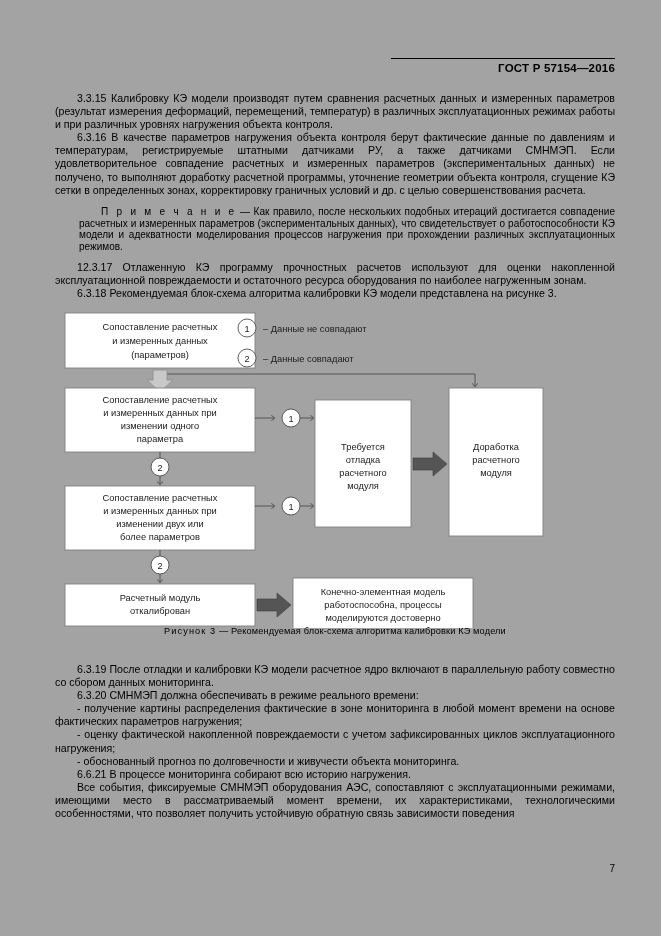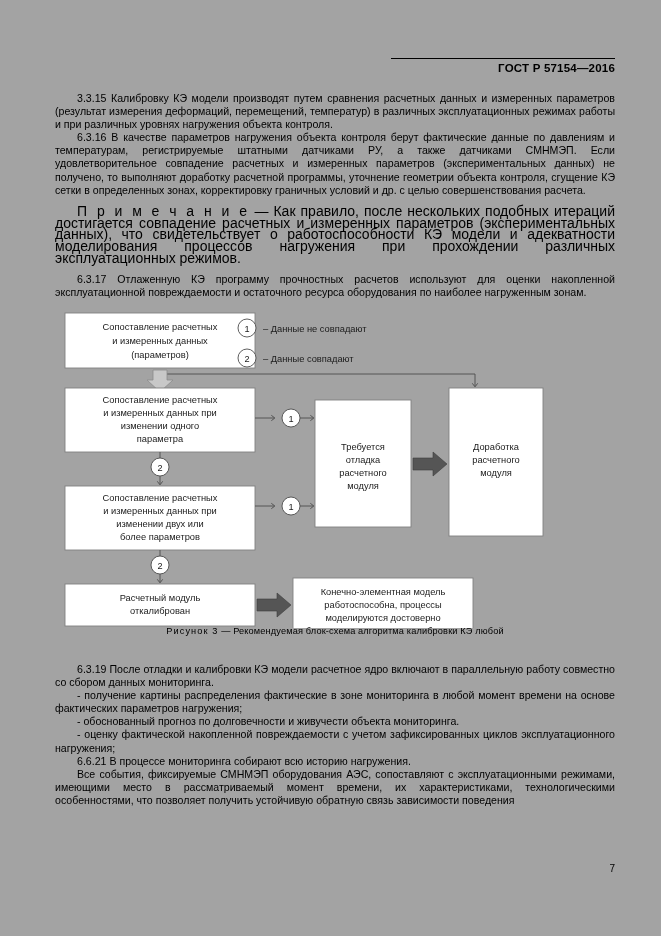--- a/index.html
+++ b/index.html
@@ -56,24 +56,25 @@
     margin: 0;
     font-size: 10.6px;
     line-height: 13.1px;
     text-align: justify;
     text-justify: inter-word;
     hyphens: none;
   }
   p.indent { text-indent: 22px; }
   p.bullet { text-indent: 22px; }
   p.note {
-    font-size: 14px;
+    font-size: 10px;
     line-height: 11.8px;
     text-indent: 22px;
     margin-top: 9px;
+    margin-left: 24px;
   }
   .note-label { letter-spacing: 2.4px; }
   .gap-sm { height: 8px; }
 
   
   .figure {
     position: absolute;
     top: 308px;
     left: 55px;
     width: 560px;
@@ -131,21 +132,22 @@
   <div class="header">
     <div class="header-rule"></div>
     <div class="header-title">ГОСТ Р 57154—2016</div>
   </div>
 
   <div class="content">
     <p class="indent">3.3.15  Калибровку КЭ модели производят путем сравнения расчетных данных и измеренных параметров (результат измерения деформаций, перемещений, температур) в различных эксплуатационных режимах работы и при различных уровнях нагружения объекта контроля.</p>
     <p class="indent">6.3.16  В качестве параметров нагружения объекта контроля берут фактические данные по давлениям и температурам, регистрируемые штатными датчиками РУ, а также датчиками СМНМЭП. Если удовлетворительное совпадение расчетных и измеренных параметров (экспериментальных данных) не получено, то выполняют доработку расчетной программы, уточнение геометрии объекта контроля, сгущение КЭ сетки в определенных зонах, корректировку граничных условий и др. с целью совершенствования расчета.</p>
     <p class="note"><span class="note-label">П р и м е ч а н и е</span><span> — Как правило, после нескольких подобных итераций достигается совпадение расчетных и измеренных параметров (экспериментальных данных), что свидетельствует о работоспособности КЭ модели и адекватности моделирования процессов нагружения при прохождении различных эксплуатационных режимов.</span></p>
     <div class="gap-sm"></div>
-    <p class="indent">6.3.17  Отлаженную КЭ программу прочностных расчетов используют для оценки накопленной эксплуатационной повреждаемости и остаточного ресурса оборудования по наиболее нагруженным зонам.</p>
+    <p class="indent">12.3.17  Отлаженную КЭ программу прочностных расчетов используют для оценки накопленной эксплуатационной повреждаемости и остаточного ресурса оборудования по наиболее нагруженным зонам.</p>
+    <p class="indent">6.3.18  Рекомендуемая блок-схема алгоритма калибровки КЭ модели представлена на рисунке 3.</p>
   </div>
 
   <div class="figure">
     <div class="fig-canvas">
       <svg width="560" height="320" viewBox="0 0 560 320" xmlns="http://www.w3.org/2000/svg">
         <defs>
           <marker id="tick" markerWidth="8" markerHeight="8" refX="4" refY="4" orient="auto">
             <path d="M1,1 L5,4 L1,7" fill="none" stroke="#4d4d4d" stroke-width="1"></path>
           </marker>
         </defs>
@@ -255,27 +257,28 @@
 
         <g>
           <rect x="238" y="270" width="180" height="52" fill="#ffffff" stroke="#808080" stroke-width="0.9"></rect>
           <text class="boxtext" x="328" y="287" text-anchor="middle">Конечно-элементная модель</text>
           <text class="boxtext" x="328" y="300" text-anchor="middle">работоспособна, процессы</text>
           <text class="boxtext" x="328" y="313" text-anchor="middle">моделируются достоверно</text>
         </g>
       </svg>
     </div>
 
-    <div class="fig-caption"><span class="rn">Рисунок  3</span><span> — Рекомендуемая блок-схема алгоритма калибровки КЭ любой</span></div>
+    <div class="fig-caption"><span class="rn">Рисунок  3</span><span> — Рекомендуемая блок-схема алгоритма калибровки КЭ модели</span></div>
   </div>
 
   <div class="content" style="top:663px;">
     <p class="indent">6.3.19  После отладки и калибровки КЭ модели расчетное ядро включают в параллельную работу совместно со сбором данных мониторинга.</p>
+    <p class="indent">6.3.20  СМНМЭП должна обеспечивать в режиме реального времени:</p>
     <p class="bullet">- получение картины распределения фактические в зоне мониторинга в любой момент времени на основе фактических параметров нагружения;</p>
+    <p class="bullet">- оценку фактической накопленной повреждаемости с учетом зафиксированных циклов эксплуатационного нагружения;</p>
     <p class="bullet">- обоснованный прогноз по долговечности и живучести объекта мониторинга.</p>
-    <p class="bullet">- оценку фактической накопленной повреждаемости с учетом зафиксированных циклов эксплуатационного нагружения;</p>
     <p class="indent">6.6.21  В процессе мониторинга собирают всю историю нагружения.</p>
     <p class="indent">Все события, фиксируемые СМНМЭП оборудования АЭС, сопоставляют с эксплуатационными режимами, имеющими место в рассматриваемый момент времени, их характеристиками, технологическими особенностями, что позволяет получить устойчивую обратную связь зависимости поведения</p>
   </div>
 
   <div class="page-number">7</div>
 
 </div>
 
 </body></html>

